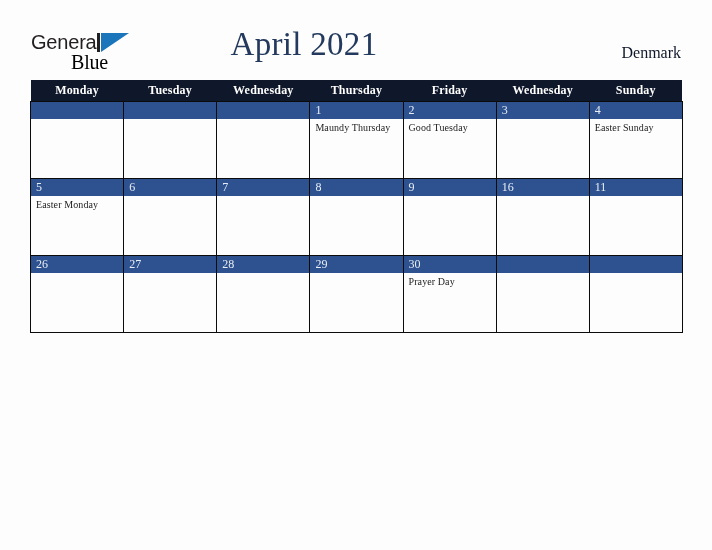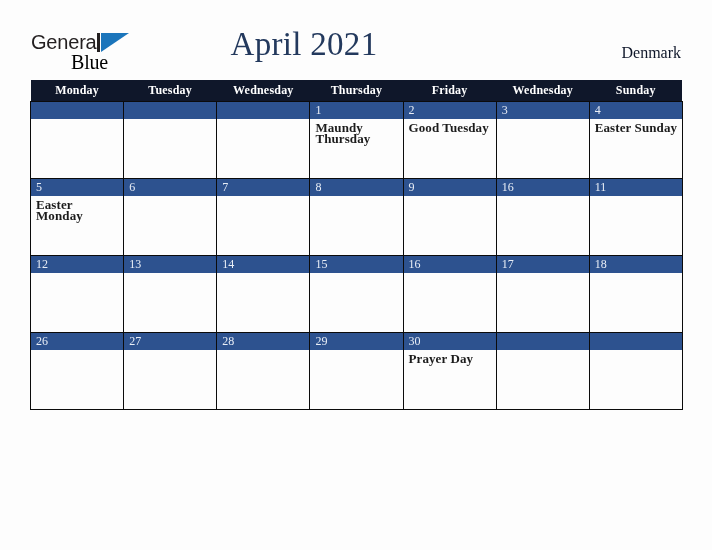--- a/index.html
+++ b/index.html
@@ -137,22 +137,22 @@
     color: #e9eef6;
     font-size: 12px;
     padding-left: 5px;
     box-sizing: border-box;
     overflow: hidden;
     white-space: nowrap;
   }
   .event {
     display: block;
     margin: 3px 4px 0 5px;
-    font-size: 13px;
-    font-weight: bold;
+    font-size: 10px;
+    font-weight: normal;
     color: #1c1c1c;
     line-height: 11px;
     letter-spacing: 0.1px;
   }
 </style>
 </head>
 <body>
 
 <div id="header">
 
@@ -238,43 +238,20 @@
         </td>
         <td>
           <span class="daynum">16</span>
         </td>
         <td>
           <span class="daynum">11</span>
         </td>
       </tr>
       <tr>
         <td>
-          <span class="daynum">12</span>
-        </td>
-        <td>
-          <span class="daynum">13</span>
-        </td>
-        <td>
-          <span class="daynum">14</span>
-        </td>
-        <td>
-          <span class="daynum">15</span>
-        </td>
-        <td>
-          <span class="daynum">16</span>
-        </td>
-        <td>
-          <span class="daynum">17</span>
-        </td>
-        <td>
-          <span class="daynum">18</span>
-        </td>
-      </tr>
-      <tr>
-        <td>
           <span class="daynum">26</span>
         </td>
         <td>
           <span class="daynum">27</span>
         </td>
         <td>
           <span class="daynum">28</span>
         </td>
         <td>
           <span class="daynum">29</span>

